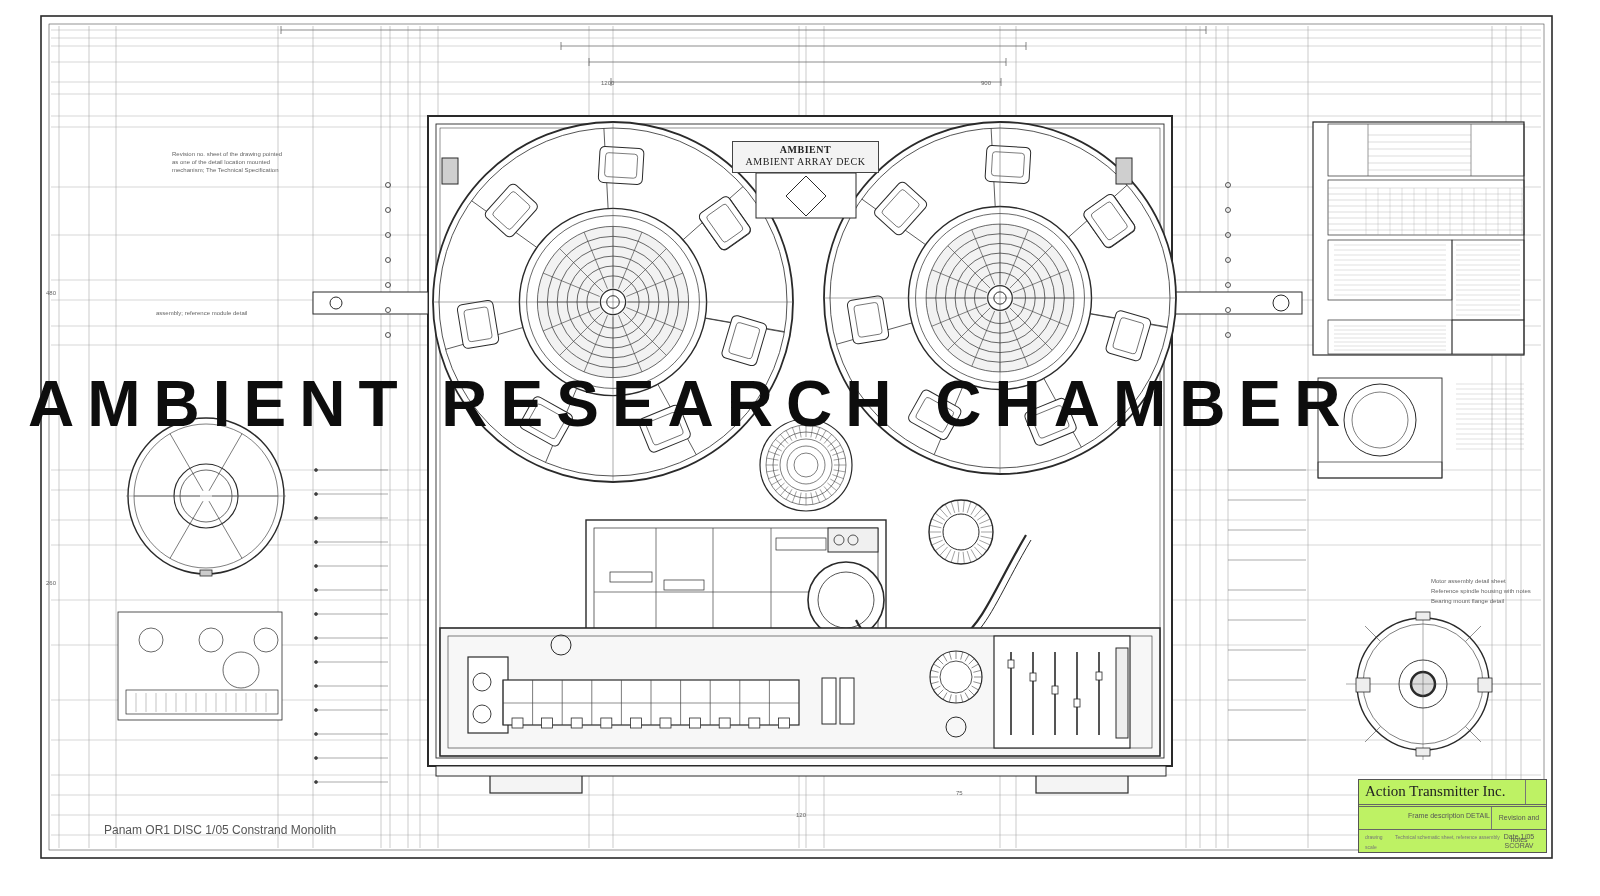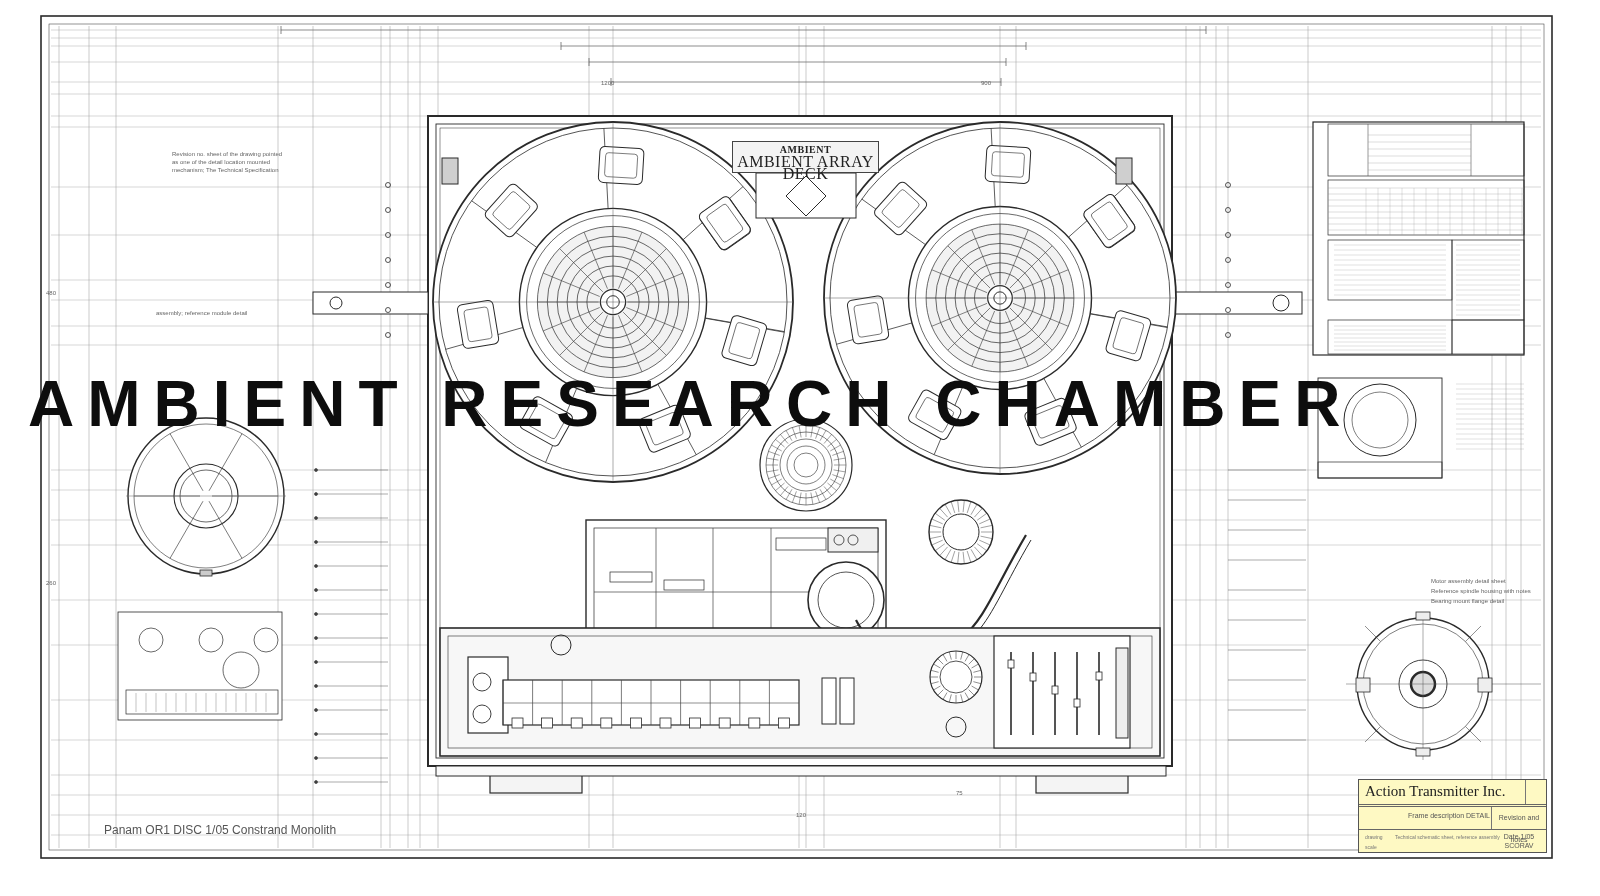--- a/index.html
+++ b/index.html
@@ -7,40 +7,40 @@
     #canvas { position: absolute; left: 16px; top: 0; width: 1600px; height: 728px; }
     #stage { position: absolute; left: 0; top: 0; }
     .title-overlay {
       position: absolute; left: 0; top: 372px; width: 1600px; text-align: left;
       font-family: "Liberation Sans", sans-serif; font-weight: 700; font-size: 64px;
       letter-spacing: 13px; color: #0d0d0d; line-height: 1; white-space: nowrap;
       padding-left: 12px;
     }
     .title-block {
       position: absolute; left: 1342px; top: 779px; width: 189px; height: 74px;
-      border: 1.5px solid #555; background: #fef9c3; font-family: "Liberation Serif", serif;
+      border: 1.5px solid #555; background: #bef264; font-family: "Liberation Serif", serif;
       box-sizing: border-box;
     }
     .tb-row1 { position: absolute; left: 0; top: 0; width: 100%; height: 24px; border-bottom: 1.5px solid #666; }
     .tb-company { position: absolute; left: 6px; top: 3px; font-size: 15px; color: #222; }
     .tb-code { position: absolute; right: 0; top: 0; width: 20px; height: 24px; border-left: 1px solid #777; font-size: 4px; color:#777; text-align:center; line-height:24px; }
     .tb-row2 { position: absolute; left: 0; top: 26px; width: 100%; height: 22px; border-bottom: 1.5px solid #666; border-top: 1px solid #666; }
     .tb-desc { position: absolute; right: 56px; top: 5px; font-size: 7px; color: #555; font-family: "Liberation Sans", sans-serif; }
     .tb-rev { position: absolute; right: 0; top: 0; width: 54px; height: 22px; border-left: 1px solid #777; font-size: 7px; color:#555; text-align:center; line-height:22px; font-family: "Liberation Sans", sans-serif; }
     .tb-row3 { position: absolute; left: 0; top: 50px; width: 100%; height: 22px; }
     .tb-small { font-family: "Liberation Sans", sans-serif; font-size: 5px; color: #777; position: absolute; }
     .tb-date { position: absolute; right: 4px; top: 2px; font-size: 7px; color:#555; font-family:"Liberation Sans", sans-serif; text-align:center; width: 46px; line-height: 9px; }
     .footnote { position: absolute; left: 88px; top: 823px; font-size: 12px; color: #555; font-family: "Liberation Sans", sans-serif; }
     .nameplate {
       position: absolute; left: 716px; top: 141px; width: 147px; height: 32px;
       border: 1.5px solid #444; background: #f3f3f3; text-align: center; box-sizing: border-box;
       font-family: "Liberation Serif", serif; color: #222;
     }
     .np-line1 { font-size: 10px; font-weight: 700; line-height: 12px; margin-top: 2px; letter-spacing: 0.5px; }
-    .np-line2 { font-size: 16px; line-height: 12px; letter-spacing: 0.5px; }
+    .np-line2 { font-size: 10px; line-height: 12px; letter-spacing: 0.5px; }
     .tiny-label { position: absolute; font-size: 6px; color: #666; font-family: "Liberation Sans", sans-serif; white-space: nowrap; }
   </style>
 </head>
 <body>
 
 <div id="canvas">
   <svg id="stage" width="1600" height="896" viewBox="0 0 1600 896" xmlns="http://www.w3.org/2000/svg">
     <g id="gen" stroke="#2a2a2a" fill="none" stroke-width="0.8">
         <rect x="25" y="16" width="1511" height="842" stroke-width="1.6" fill="none"></rect>
         <rect x="33" y="24" width="1495" height="826" stroke-width="0.5" fill="none"></rect>

